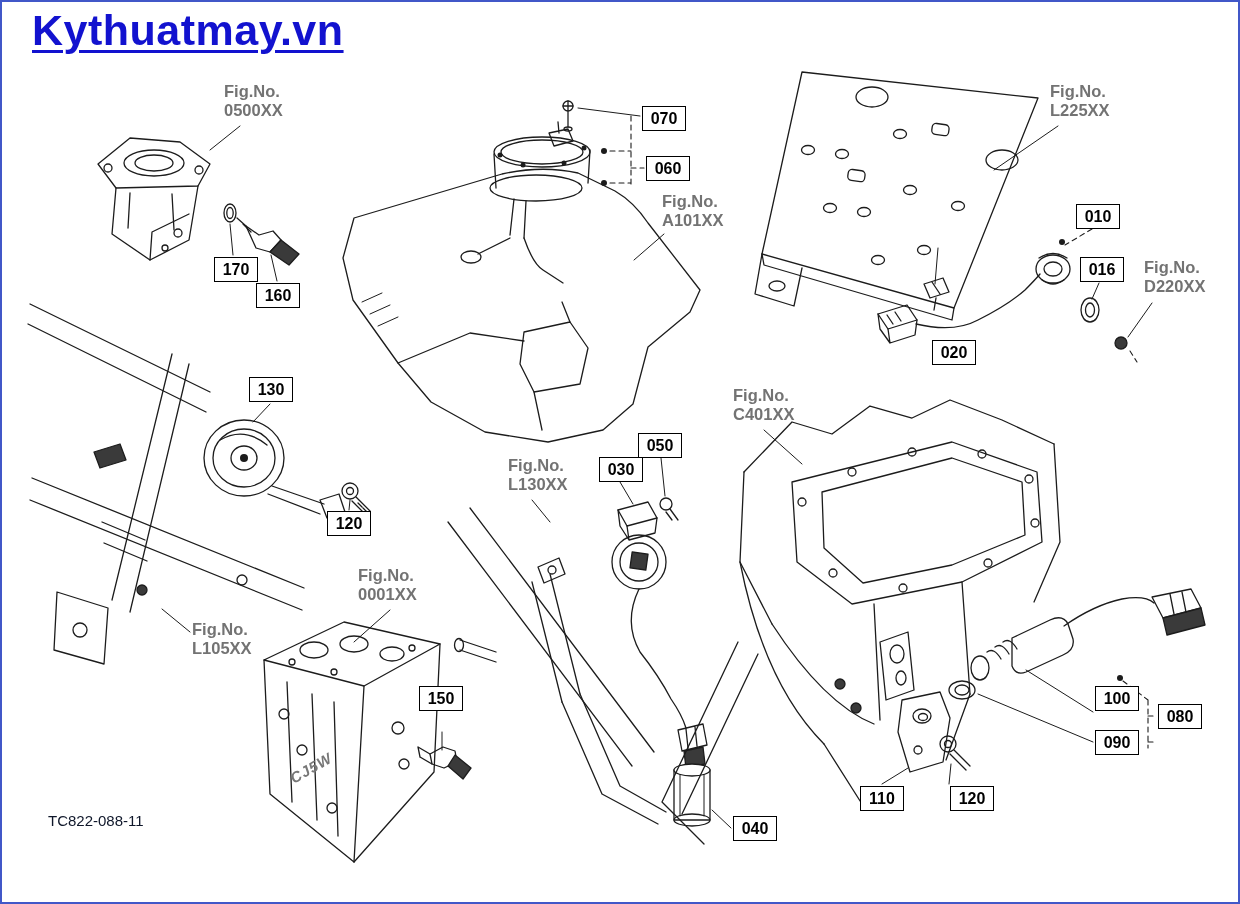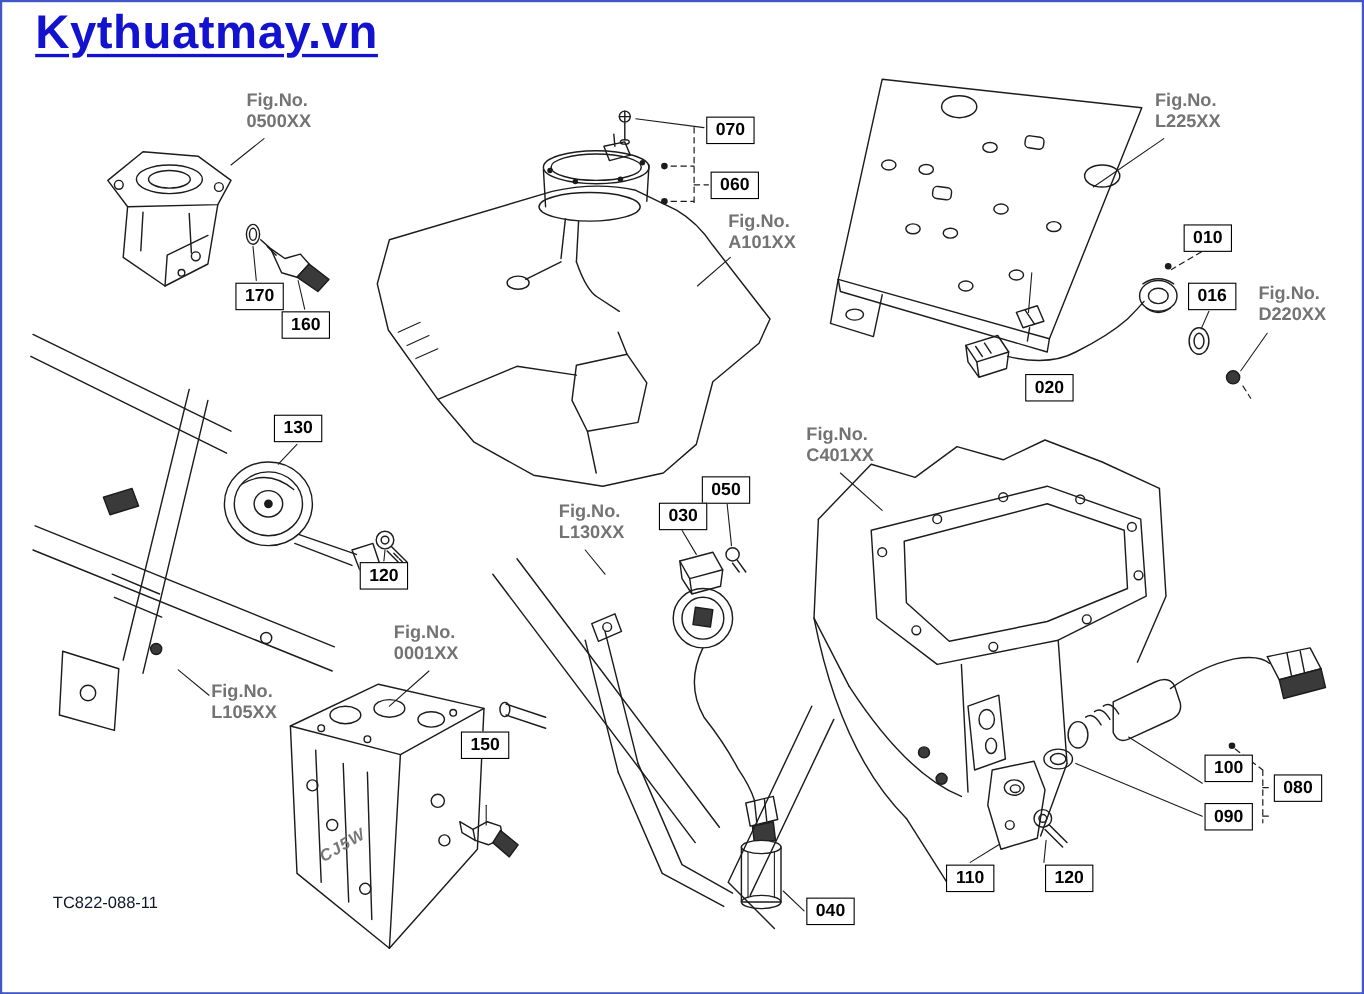--- a/index.html
+++ b/index.html
@@ -298,21 +298,21 @@
   <div class="part-box" style="left:644px;top:154px">060</div>
   <div class="part-box" style="left:1074px;top:202px">010</div>
   <div class="part-box" style="left:1078px;top:255px">016</div>
   <div class="part-box" style="left:930px;top:338px">020</div>
   <div class="part-box" style="left:212px;top:255px">170</div>
   <div class="part-box" style="left:254px;top:281px">160</div>
   <div class="part-box" style="left:247px;top:375px">130</div>
   <div class="part-box" style="left:325px;top:509px">120</div>
   <div class="part-box" style="left:636px;top:431px">050</div>
   <div class="part-box" style="left:597px;top:455px">030</div>
-  <div class="part-box" style="left:417px;top:663px">150</div>
+  <div class="part-box" style="left:417px;top:684px">150</div>
   <div class="part-box" style="left:1093px;top:684px">100</div>
   <div class="part-box" style="left:1156px;top:702px">080</div>
   <div class="part-box" style="left:1093px;top:728px">090</div>
   <div class="part-box" style="left:858px;top:784px">110</div>
   <div class="part-box" style="left:948px;top:784px">120</div>
   <div class="part-box" style="left:731px;top:814px">040</div>
 
   <div class="drawing-number">TC822-088-11</div>
 
 </div>

